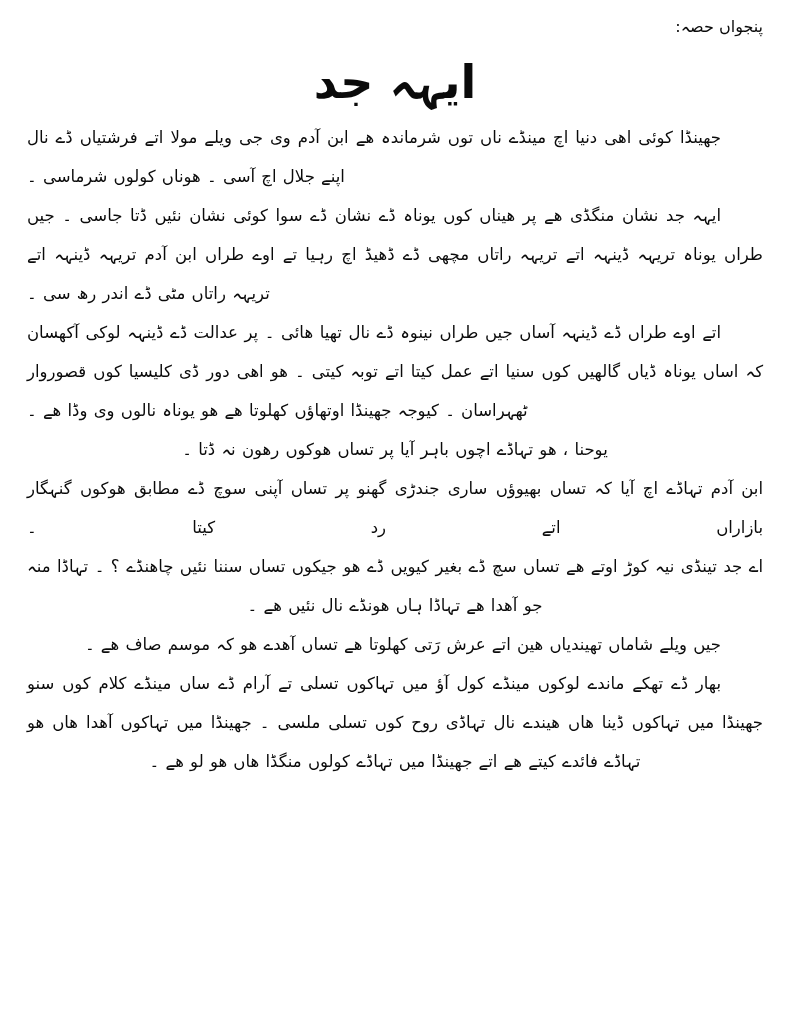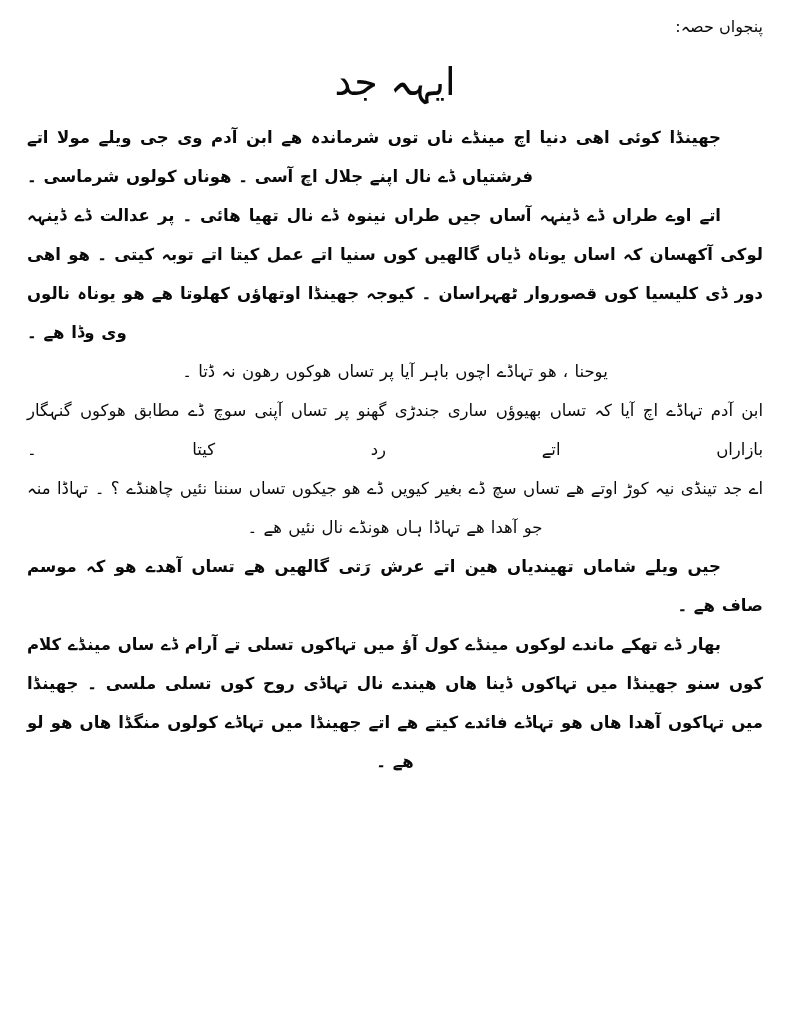--- a/index.html
+++ b/index.html
@@ -22,52 +22,53 @@
     padding: 12px 30px 10px 27px;
   }
   .part-label {
     text-align: right;
     font-size: 16px;
     line-height: 30px;
     padding-left: 6px;
   }
   .doc-title {
     text-align: center;
-    font-size: 38px;
-    font-weight: normal;
+    font-size: 46px;
+    font-weight: bold;
     line-height: 52px;
     margin: 14px 0 10px 0;
   }
   .doc-body {
     direction: rtl;
   }
   .para {
     margin: 0;
     font-size: 16.5px;
     line-height: 39px;
     text-align: justify;
     word-spacing: 1px;
   }
-  .para.indent { text-indent: 42px; font-weight: bold; }
+  .para.indent { text-indent: 42px; }
   .para.last-left   { text-align-last: left; }
   .para.last-right  { text-align-last: right; }
   .para.last-center { text-align-last: center; }
   .para.last-justify{ text-align-last: justify; }
 </style>
 </head>
 <body>
 
 <div class="page">
   <div class="part-label">پنجواں حصہ:</div>
 
   <h1 class="doc-title">ایہہ جد</h1>
 
   <div class="doc-body">
 
   <p class="para indent last-left">جھینڈا کوئی اھی دنیا اچ مینڈے ناں توں شرماندہ ھے ابن آدم وی جی ویلے مولا اتے فرشتیاں ڈے نال اپنے جلال اچ آسی ۔ ھوناں کولوں شرماسی ۔</p>
+      <p class="para indent last-left">ایہہ جد نشان منگڈی ھے پر ھیناں کوں یوناہ ڈے نشان ڈے سوا کوئی نشان نئیں ڈتا جاسی ۔ جیں طراں یوناہ تریہہ ڈینہہ اتے تریہہ راتاں مچھی ڈے ڈھیڈ اچ رہیا تے اوے طراں ابن آدم تریہہ ڈینہہ اتے تریہہ راتاں مٹی ڈے اندر رھ سی ۔</p>
       <p class="para indent last-left">اتے اوے طراں ڈے ڈینہہ آساں جیں طراں نینوہ ڈے نال تھیا ھائی ۔ پر عدالت ڈے ڈینہہ لوکی آکھسان کہ اساں یوناہ ڈیاں گالھیں کوں سنیا اتے عمل کیتا اتے توبہ کیتی ۔ ھو اھی دور ڈی کلیسیا کوں قصوروار ٹھہراسان ۔ کیوجہ جھینڈا اوتھاؤں کھلوتا ھے ھو یوناہ نالوں وی وڈا ھے ۔</p>
       <p class="para last-center">یوحنا ، ھو تہاڈے اچوں باہر آیا پر تساں ھوکوں رھون نہ ڈتا ۔</p>
       <p class="para last-justify">ابن آدم تہاڈے اچ آیا کہ تساں بھیوؤں ساری جندڑی گھنو پر تساں آپنی سوچ ڈے مطابق ھوکوں گنہگار بازاراں اتے رد کیتا ۔</p>
       <p class="para last-center">اے جد تینڈی نیہ کوڑ اوتے ھے تساں سچ ڈے بغیر کیویں ڈے ھو جیکوں تساں سننا نئیں چاھنڈے ؟ ۔ تہاڈا منہ جو آھدا ھے تہاڈا ہاں ھونڈے نال نئیں ھے ۔</p>
-      <p class="para indent last-right">جیں ویلے شاماں تھیندیاں ھین اتے عرش رَتی گالھیں ھے تساں آھدے ھو کہ موسم صاف ھے ۔</p>
+      <p class="para indent last-right">جیں ویلے شاماں تھیندیاں ھین اتے عرش رَتی کھلوتا ھے تساں آھدے ھو کہ موسم صاف ھے ۔</p>
       <p class="para indent last-center">بھار ڈے تھکے ماندے لوکوں مینڈے کول آؤ میں تہاکوں تسلی تے آرام ڈے ساں مینڈے کلام کوں سنو جھینڈا میں تہاکوں ڈینا ھاں ھیندے نال تہاڈی روح کوں تسلی ملسی ۔ جھینڈا میں تہاکوں آھدا ھاں ھو تہاڈے فائدے کیتے ھے اتے جھینڈا میں تہاڈے کولوں منگڈا ھاں ھو لو ھے ۔</p>
     </div>
 </div>
 
 </body></html>

